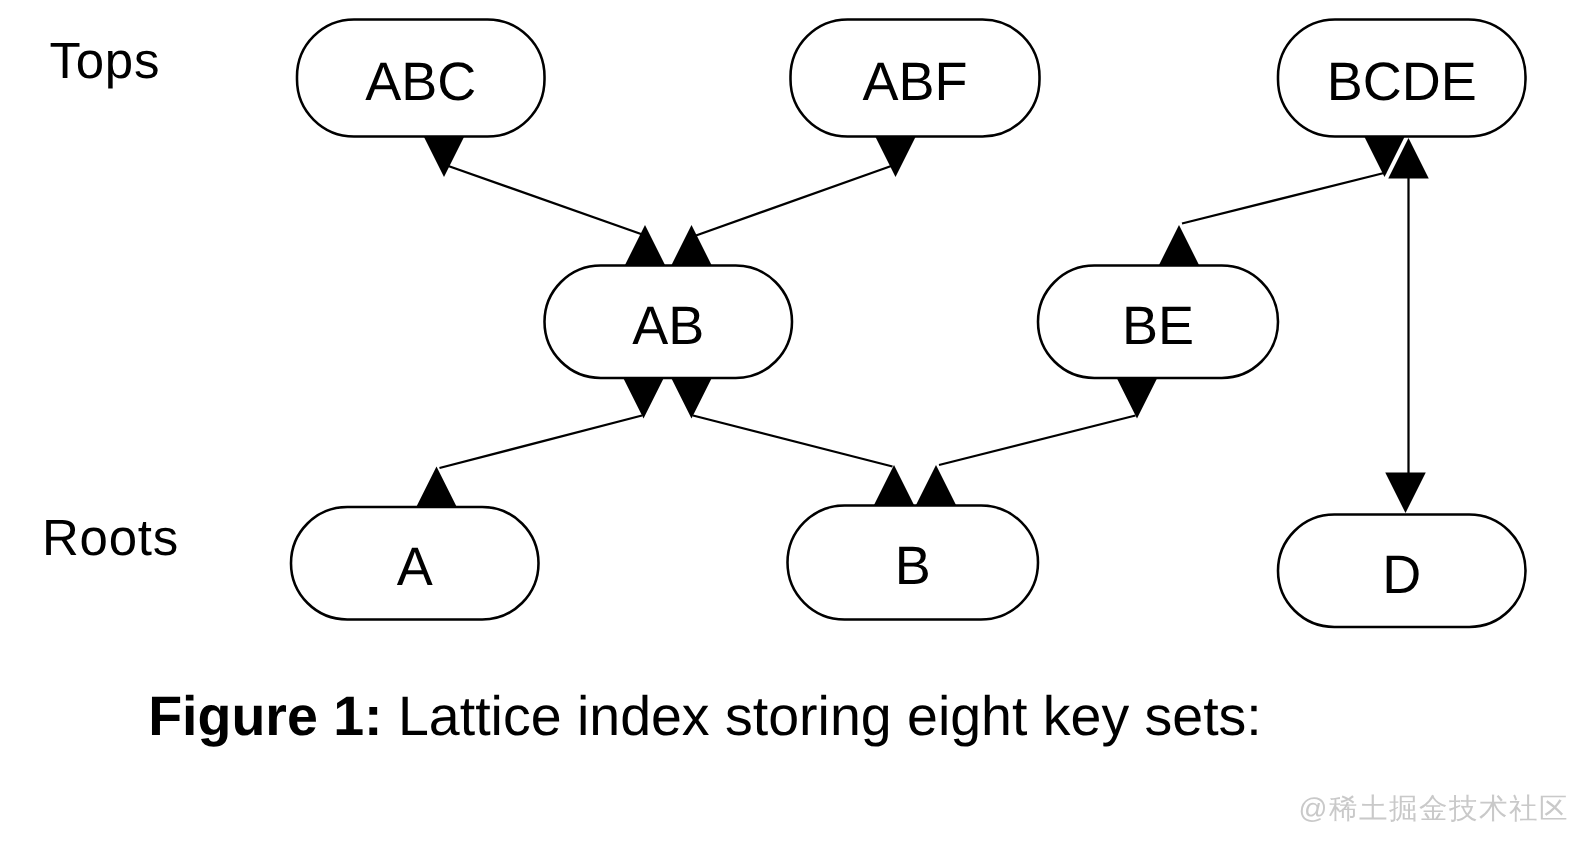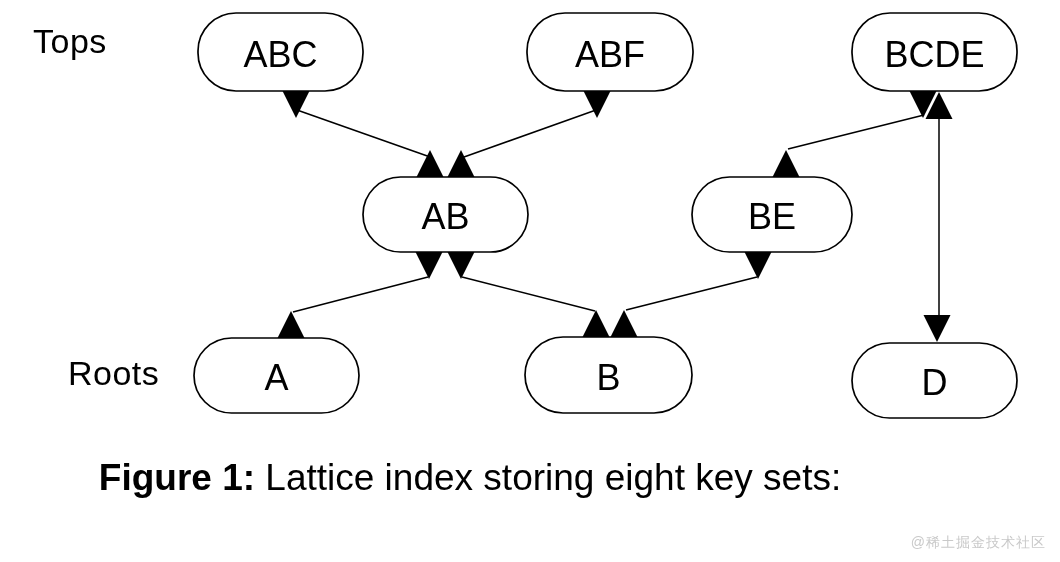--- a/index.html
+++ b/index.html
@@ -5,32 +5,32 @@
   html,body{margin:0;padding:0;}
   body{
     width:1060px;height:562px;position:relative;background:#ffffff;
     overflow:hidden;font-family:"Liberation Sans",sans-serif;
   }
   .row-label{
     position:absolute;font-size:34px;color:#000;
     font-family:"Liberation Sans",sans-serif;letter-spacing:0.5px;
   }
   #tops-label{left:33px;top:22px;}
-  #roots-label{left:28px;top:354px;margin-left:40px;}
+  #roots-label{left:28px;top:340px;}
   svg{position:absolute;left:0;top:0;}
   .node-label{
     font-family:"Liberation Sans",sans-serif;font-size:36px;fill:#000000;
   }
   .caption{
     position:absolute;left:0;top:456px;width:940px;text-align:center;
     font-family:Liberation Sans, sans-serif;font-size:37px;color:#000;line-height:43px;
   }
   .caption .bold{font-weight:bold;}
   .watermark{
-    position:absolute;right:14px;bottom:10px;font-size:14px;
+    position:absolute;right:14px;bottom:10px;font-size:19px;
     font-family:"Liberation Sans",sans-serif;letter-spacing:1px;
   }
 </style>
 </head>
 <body>
 
 <div class="row-label" id="tops-label">Tops</div>
 <div class="row-label" id="roots-label">Roots</div>
 
 <svg width="1060" height="450" viewBox="0 0 1060 450">

